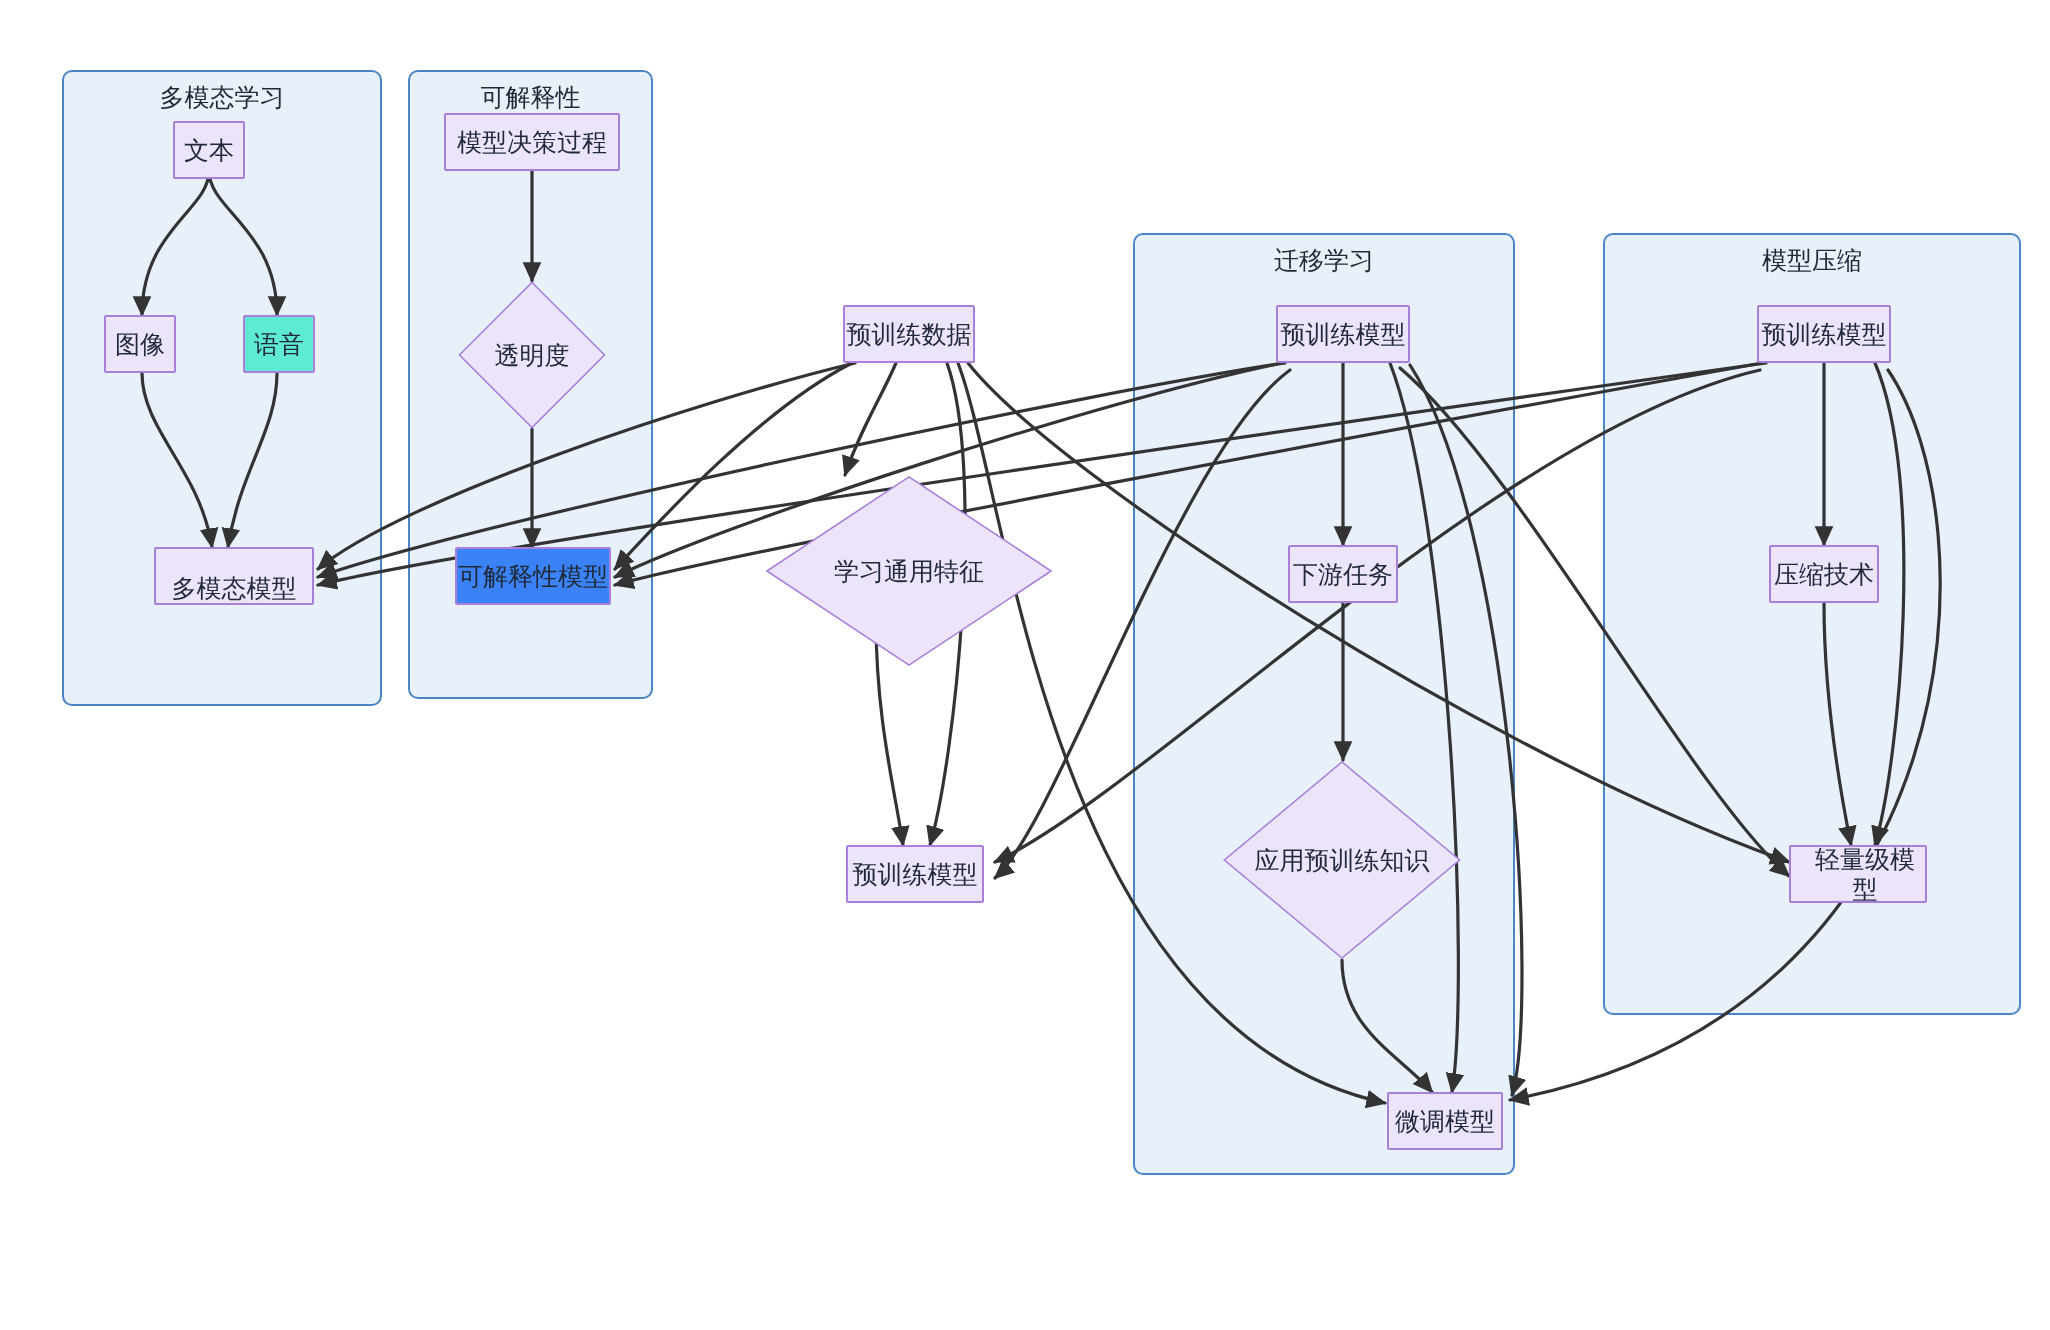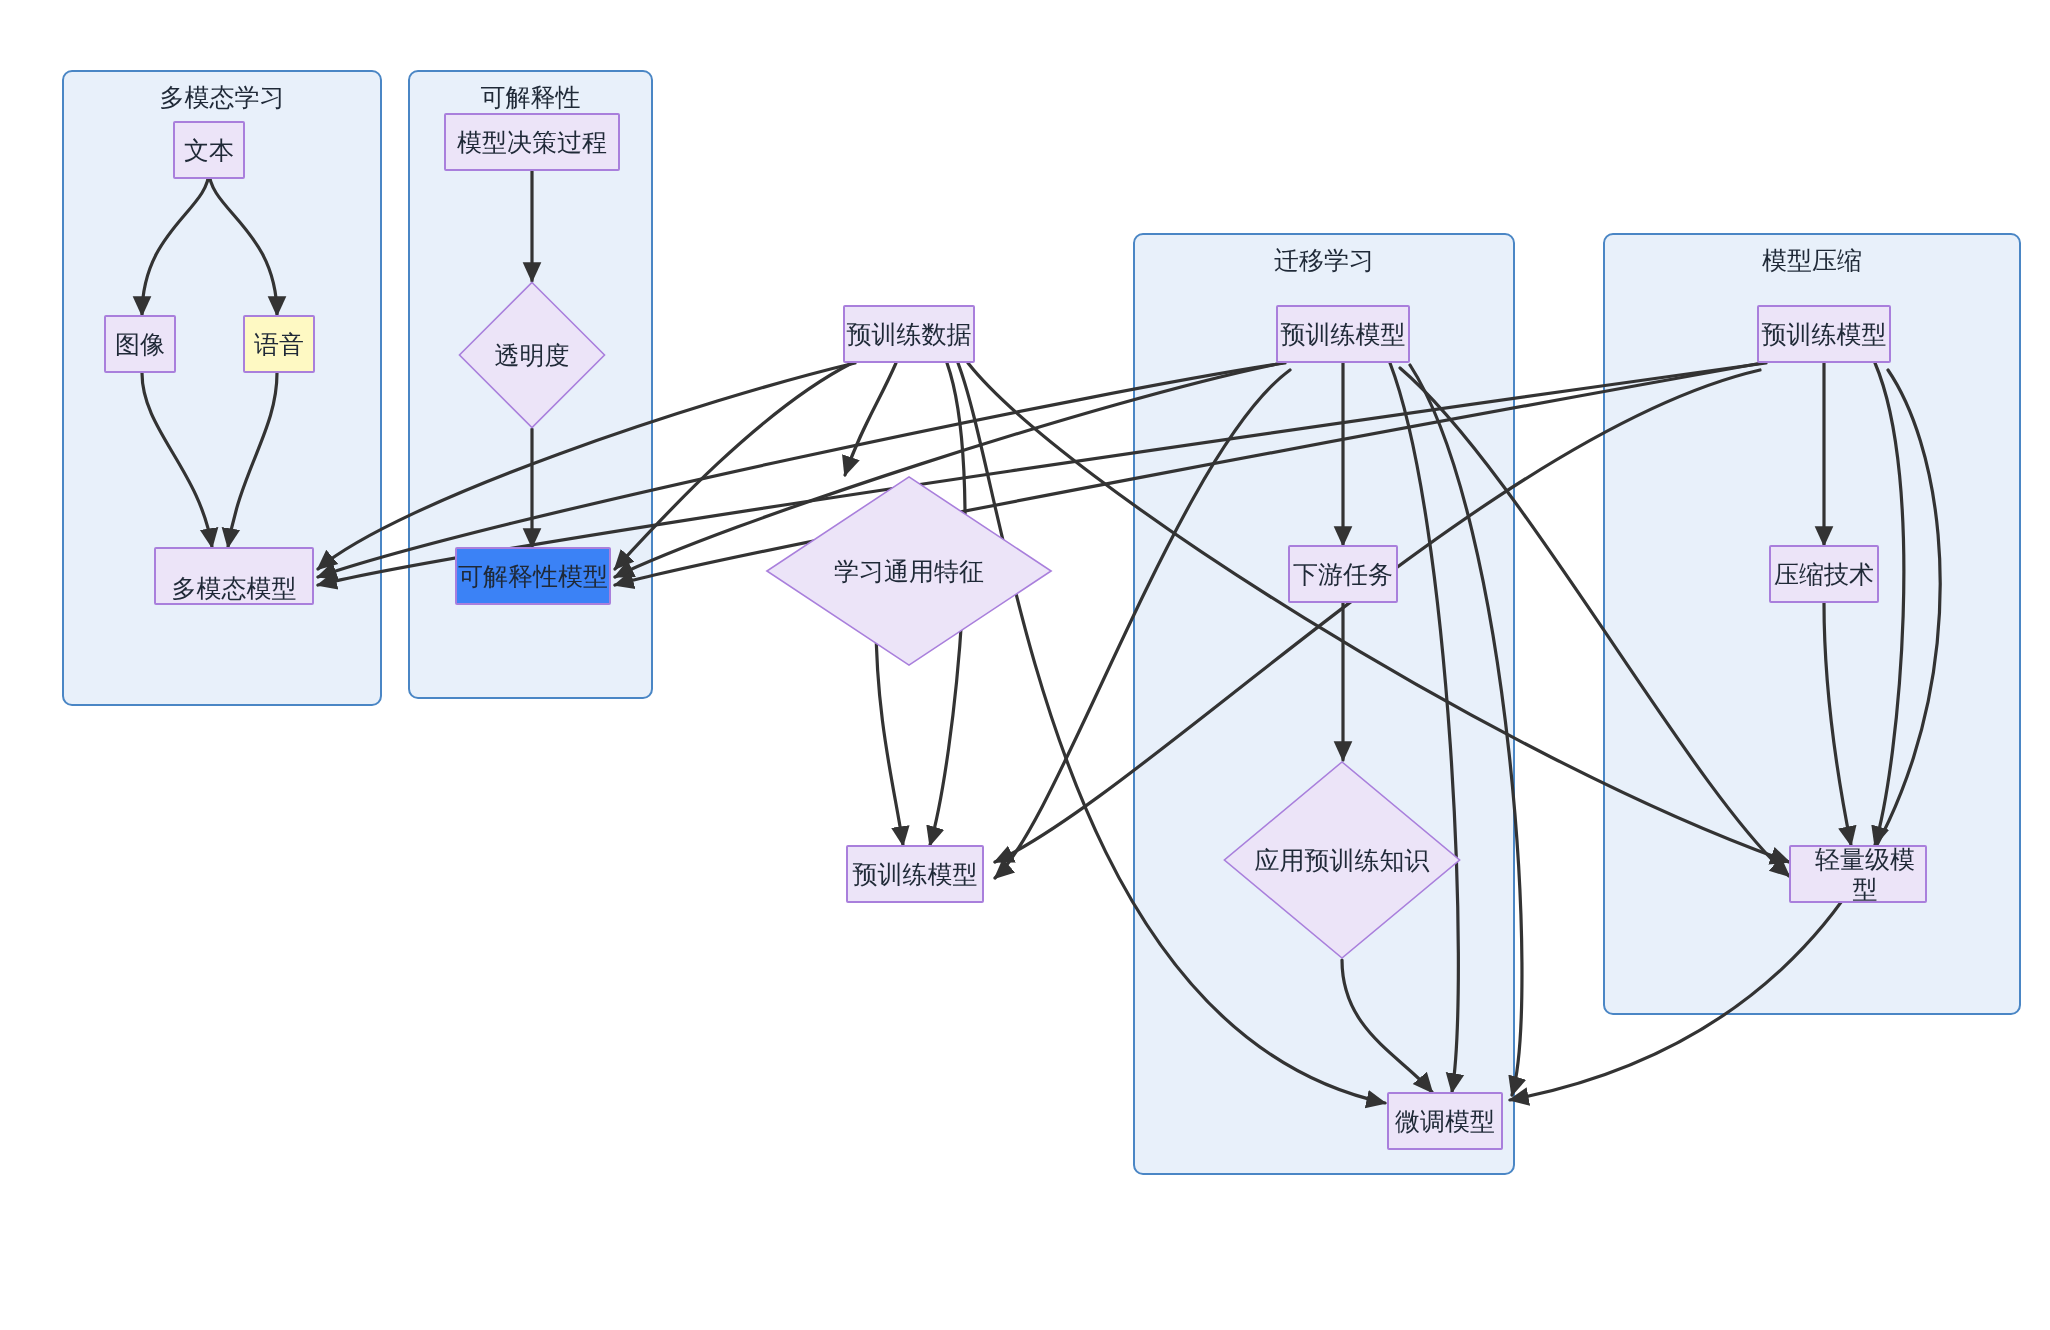--- a/index.html
+++ b/index.html
@@ -73,21 +73,21 @@
         <path d="M1410,365 C1510,520 1540,1000 1512,1095" marker-end="url(#arrow)" stroke="#333333"></path>
       </g>
   </svg>
 
   <div class="node rect" style="left: 173px; top: 113px; width: 72px; height: 58px; background: rgb(236, 228, 248); border-color: rgb(169, 127, 220); color: rgb(31, 41, 55); margin-top: 8px;">
       <span>文本</span>
     </div>
   <div class="node rect" style="left: 104px; top: 315px; width: 72px; height: 58px; background: rgb(236, 228, 248); border-color: rgb(169, 127, 220); color: rgb(31, 41, 55);">
       <span>图像</span>
     </div>
-  <div class="node rect" style="left: 243px; top: 315px; width: 72px; height: 58px; background: #fef9c3; border-color: rgb(169, 127, 220); color: rgb(31, 41, 55);">
+  <div class="node rect" style="left: 243px; top: 315px; width: 72px; height: 58px; background: #5eead4; border-color: rgb(169, 127, 220); color: rgb(31, 41, 55);">
       <span>语音</span>
     </div>
   <div class="node rect" style="left: 154px; top: 547px; width: 160px; height: 58px; background: rgb(236, 228, 248); border-color: rgb(169, 127, 220); color: rgb(31, 41, 55); align-items: flex-end;">
       <span>多模态模型</span>
     </div>
 
   <div class="node rect" style="left: 444px; top: 113px; width: 176px; height: 58px; background: rgb(236, 228, 248); border-color: rgb(169, 127, 220); color: rgb(31, 41, 55); text-align: center;">
       <span>模型决策过程</span>
     </div>
 

